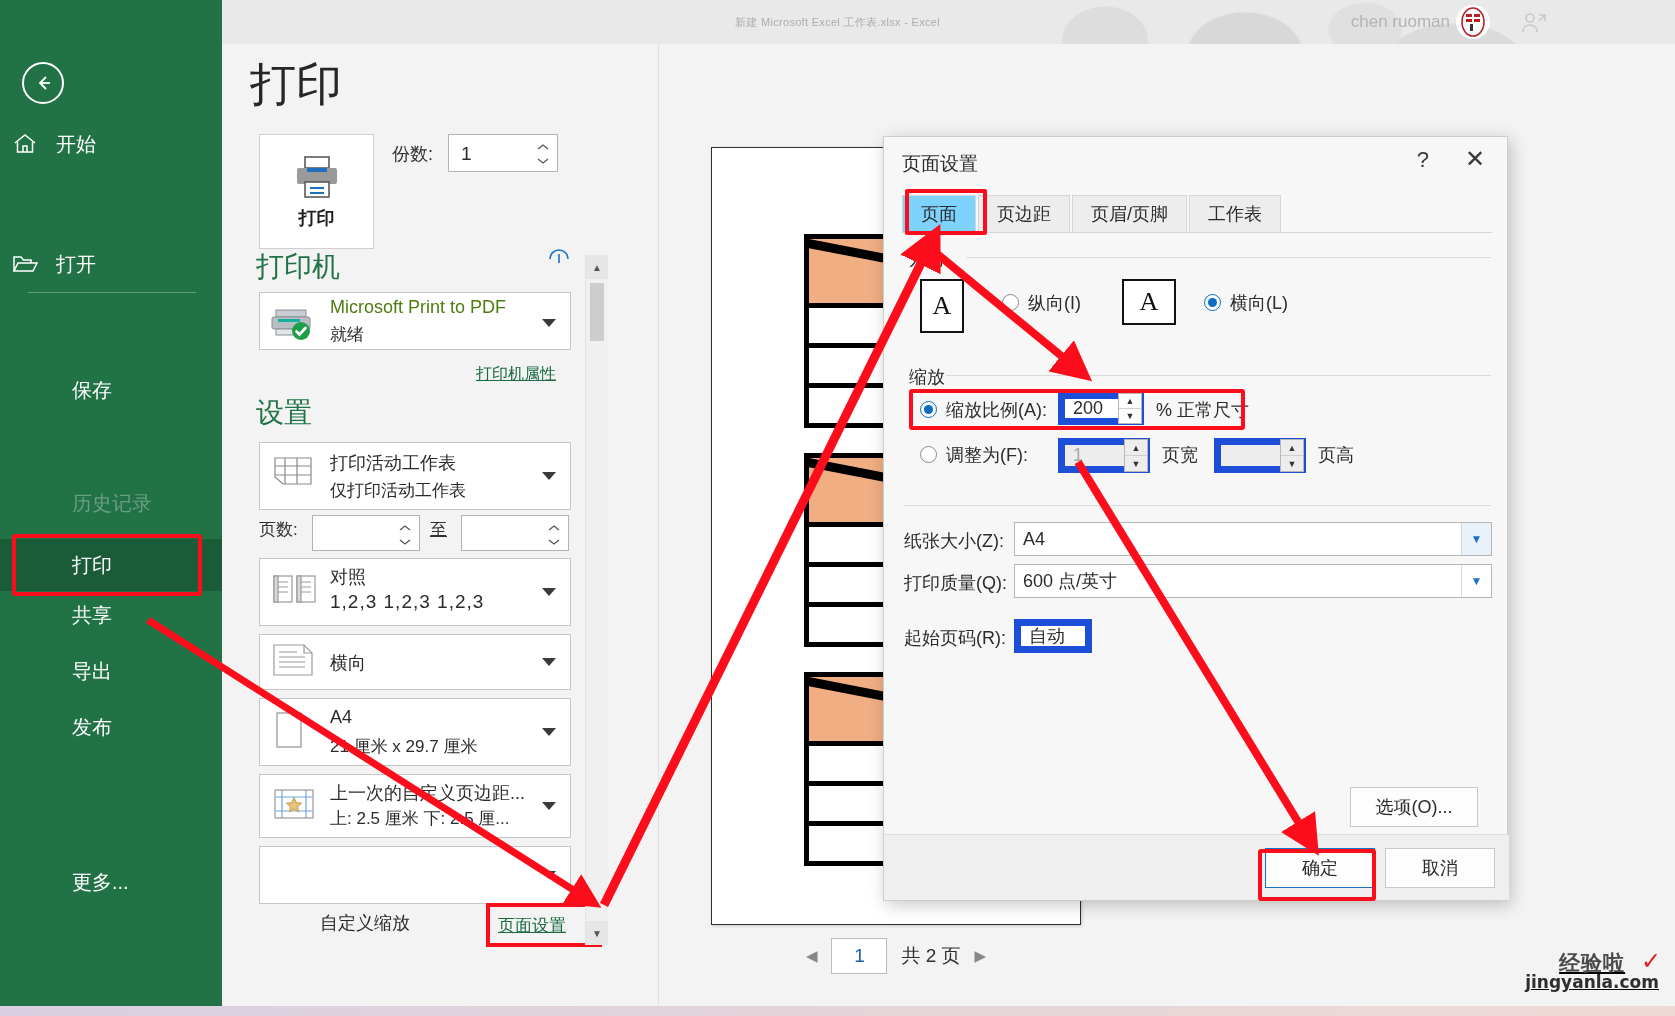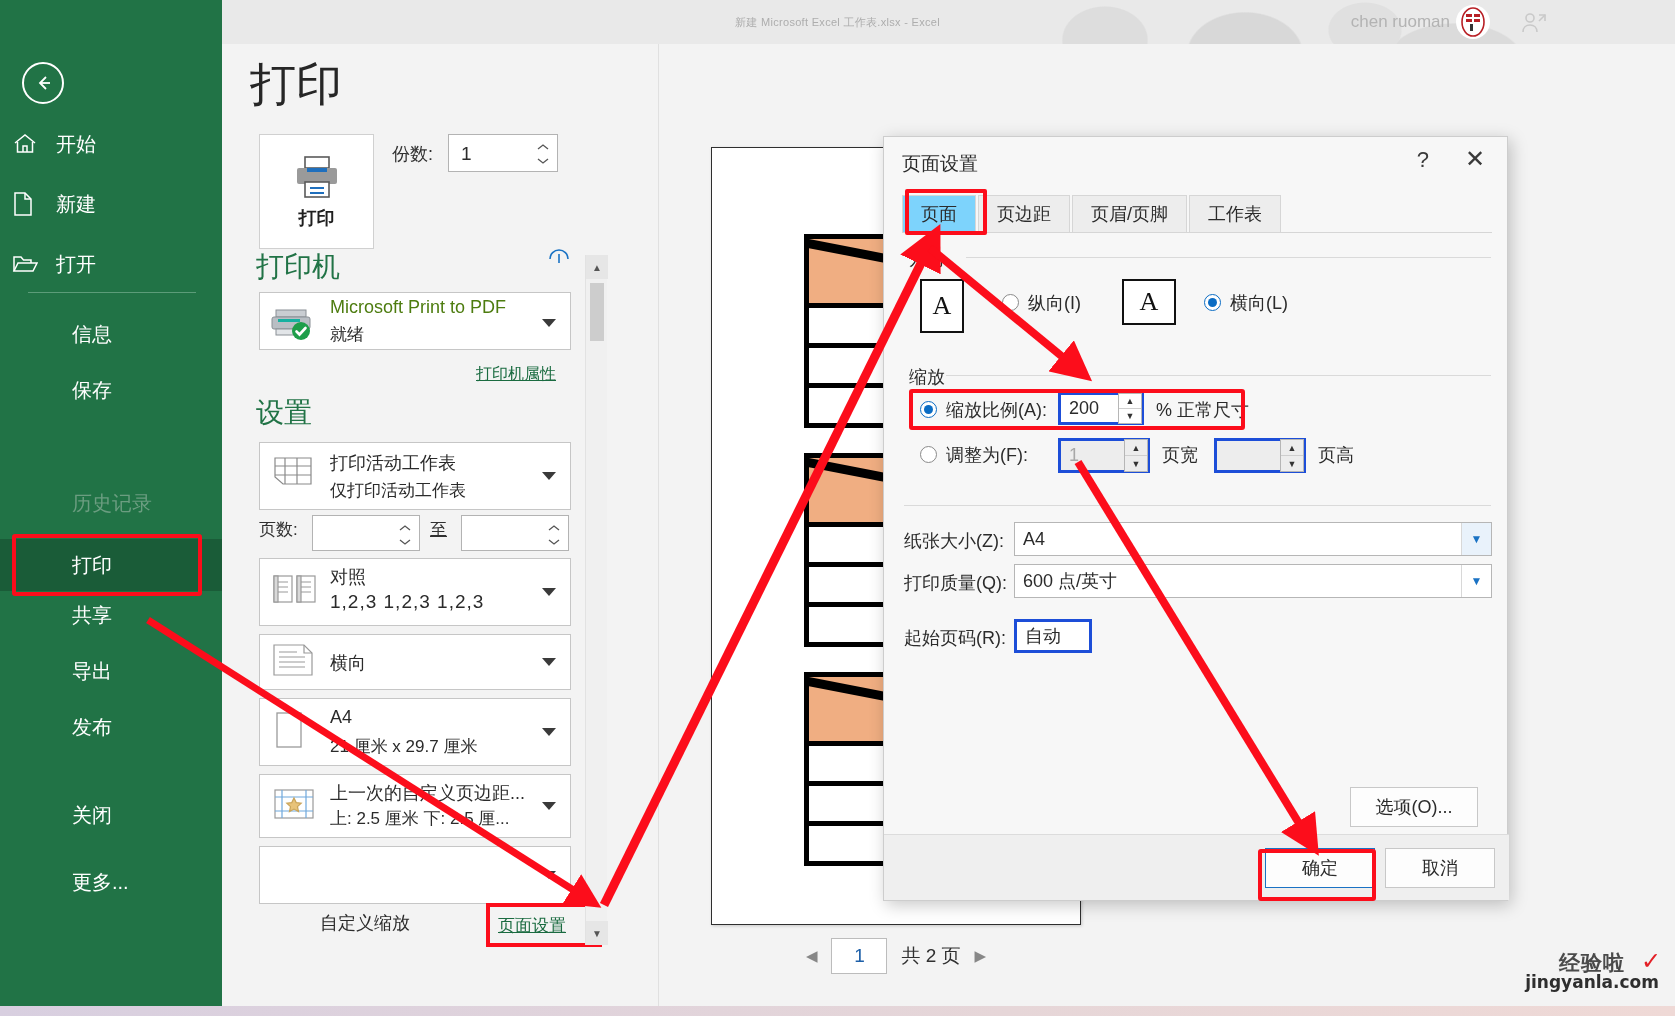--- a/index.html
+++ b/index.html
@@ -251,21 +251,21 @@
     content:""; position:absolute; left:3px; top:3px; width:9px; height:9px;
     border-radius:50%; background:#0a6cc4;
   }
   .dlg-txt{ position:absolute; font-size:18px; color:#2b2b2b; }
   .page-ico{
     position:absolute; background:#fff; border:2px solid #111;
     display:flex; align-items:center; justify-content:center;
     font-family:"Liberation Serif","DejaVu Serif",serif; font-size:26px; color:#111;
   }
   .field{
-    position:absolute; background:#fff; border:3px solid #1d4ed8;
+    position:absolute; background:#fff; border:7px solid #1d4ed8;
     font-size:18px; color:#2b2b2b; display:flex; align-items:center; padding-left:8px;
   }
   .field.disabled{ background:#ededed; color:#a8a8a8; }
   .updown{
     position:absolute; width:24px; background:#fff; border:1px solid #b6b6b6;
     display:flex; flex-direction:column;
   }
   .updown.disabled{ background:#ededed; }
   .updown i{
     flex:1; display:flex; align-items:center; justify-content:center;
@@ -300,21 +300,21 @@
     position:absolute; left:1258px; top:849px; width:118px; height:52px;
     border:4px solid #fc0d1b; border-radius:3px;
   }
 
   
   #arrows{ position:absolute; left:0; top:0; width:1675px; height:1016px; pointer-events:none; }
 
   
   #watermark{
     position:absolute; right:16px; bottom:24px; text-align:center;
-    font-family:"DejaVu Sans",sans-serif; line-height:1.05;
+    font-family:"DejaVu Sans",sans-serif; line-height:1.05;text-decoration:underline;
   }
   #watermark .wm1{ font-size:21px; font-weight:bold; color:#4a4a4a; letter-spacing:1px; }
   #watermark .wm2{ font-size:17px; font-weight:bold; color:#2e2e2e; }
   #watermark .wmcheck{ position:absolute; right:-2px; top:-3px; color:#e31f26; font-size:24px; font-weight:bold; }
   #taskbar{
     position:absolute; left:0; bottom:0; width:1675px; height:10px;
     background:linear-gradient(90deg,#d8cfe0 0%,#e6d6d8 60%,#efd9d6 100%);
   }
 </style>
 </head>
@@ -356,65 +356,50 @@
     <span class="ri-ico">
       <svg width="26" height="26" viewBox="0 0 26 26" fill="none" stroke="#fff" stroke-width="1.5">
         <path d="M3 12L13 4l10 8"></path>
           <path d="M5.5 11v10h15V11"></path>
           <path d="M11 21v-6h4v6"></path>
       </svg>
     </span>
     <span class="ri-lbl">开始</span>
   </div>
 
-  <div class="rail-item" style="top:178px">
-    <span class="ri-ico">
-      <svg width="22" height="26" viewBox="0 0 22 26" fill="none" stroke="#fff" stroke-width="1.5">
-        <path d="M3 2h10l6 6v16H3z"></path>
-          <path d="M13 2v6h6"></path>
-      </svg>
-    </span>
-    <span class="ri-lbl">新建</span>
-  </div>
 
   <div class="rail-item" style="top:238px">
     <span class="ri-ico">
       <svg width="26" height="24" viewBox="0 0 26 24" fill="none" stroke="#fff" stroke-width="1.5">
         <path d="M2 19V5h7l2.5 3H19v3"></path>
           <path d="M2 19l4-8h19l-4 8z"></path>
       </svg>
     </span>
     <span class="ri-lbl">打开</span>
   </div>
 
   <div id="rail-sep"></div>
 
-  <div class="rail-item indent" style="top:308px">
-    <span class="ri-lbl">信息</span>
-    </div>
   <div class="rail-item indent" style="top:364px">
     <span class="ri-lbl">保存</span>
     </div>
   <div class="rail-item indent dim" style="top:477px">
     <span class="ri-lbl">历史记录</span>
     </div>
   <div class="rail-item indent active" style="top:539px">
     <span class="ri-lbl">打印</span>
     </div>
   <div class="rail-item indent" style="top:589px">
     <span class="ri-lbl">共享</span>
     </div>
   <div class="rail-item indent" style="top:645px">
     <span class="ri-lbl">导出</span>
     </div>
   <div class="rail-item indent" style="top:701px">
     <span class="ri-lbl">发布</span>
-    </div>
-  <div class="rail-item indent" style="top:789px">
-    <span class="ri-lbl">关闭</span>
     </div>
   <div class="rail-item indent" style="top:856px">
     <span class="ri-lbl">更多...</span>
     </div>
 
   <div id="print-highlight"></div>
 </div>
 
 <div id="settings"></div>
 

